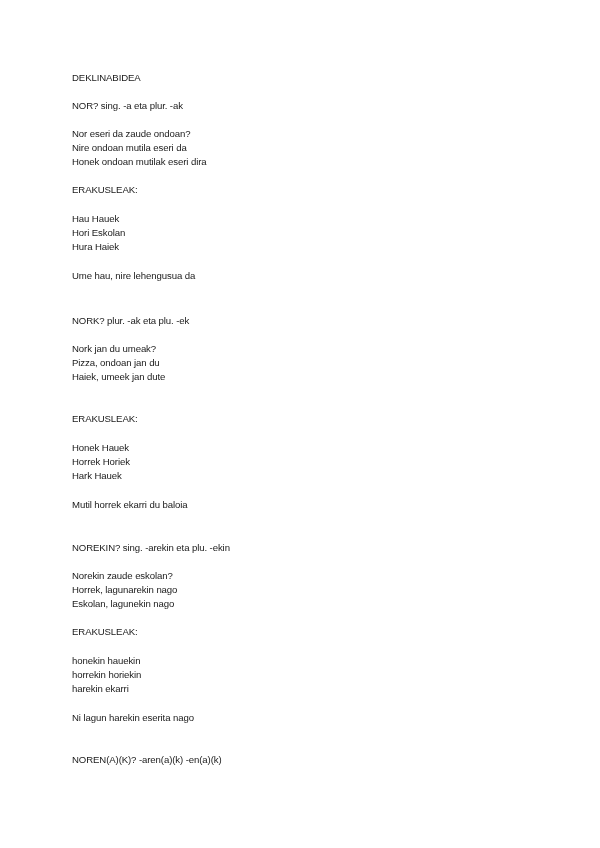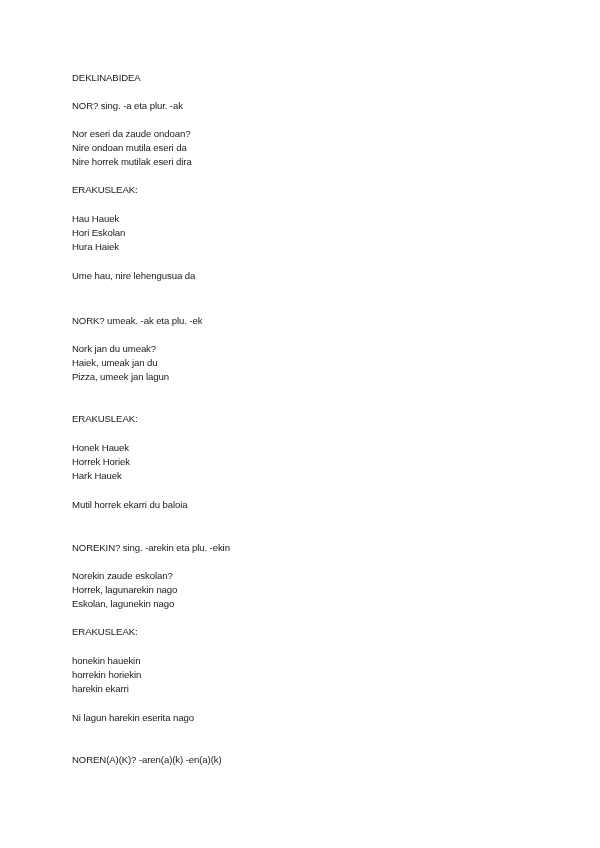--- a/index.html
+++ b/index.html
@@ -33,31 +33,31 @@
 </head>
 <body>
 
 <div class="page">
 
   <div class="line" style="top:72px">DEKLINABIDEA</div>
 
   <div class="line" style="top:100px">NOR? sing. -a eta plur. -ak</div>
   <div class="line" style="top:128px">Nor eseri da zaude ondoan?</div>
   <div class="line" style="top:142px">Nire ondoan mutila eseri da</div>
-  <div class="line" style="top:156px">Nire horrek mutilak eseri dira</div>
+  <div class="line" style="top:156px">Honek ondoan mutilak eseri dira</div>
   <div class="line" style="top:184px">ERAKUSLEAK:</div>
   <div class="line" style="top:213px">Hau Hauek</div>
   <div class="line" style="top:227px">Hori Eskolan</div>
   <div class="line" style="top:241px">Hura Haiek</div>
   <div class="line" style="top:270px">Ume hau, nire lehengusua da</div>
 
-  <div class="line" style="top:315px">NORK? umeak. -ak eta plu. -ek</div>
+  <div class="line" style="top:315px">NORK? plur. -ak eta plu. -ek</div>
   <div class="line" style="top:343px">Nork jan du umeak?</div>
-  <div class="line" style="top:357px">Haiek, umeak jan du</div>
-  <div class="line" style="top:371px">Pizza, umeek jan lagun</div>
+  <div class="line" style="top:357px">Pizza, ondoan jan du</div>
+  <div class="line" style="top:371px">Haiek, umeek jan dute</div>
   <div class="line" style="top:413px">ERAKUSLEAK:</div>
   <div class="line" style="top:442px">Honek Hauek</div>
   <div class="line" style="top:456px">Horrek Horiek</div>
   <div class="line" style="top:470px">Hark Hauek</div>
   <div class="line" style="top:499px">Mutil horrek ekarri du baloia</div>
 
   <div class="line" style="top:542px">NOREKIN? sing. -arekin eta plu. -ekin</div>
   <div class="line" style="top:570px">Norekin zaude eskolan?</div>
   <div class="line" style="top:584px">Horrek, lagunarekin nago</div>
   <div class="line" style="top:598px">Eskolan, lagunekin nago</div>

